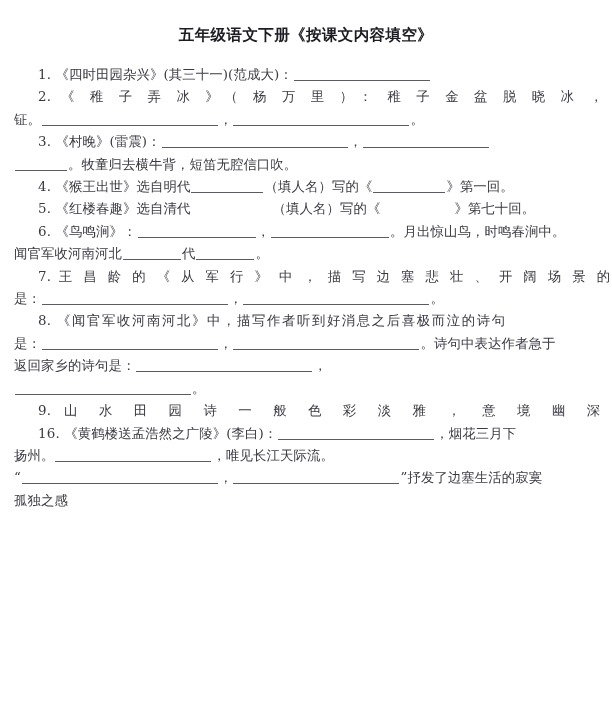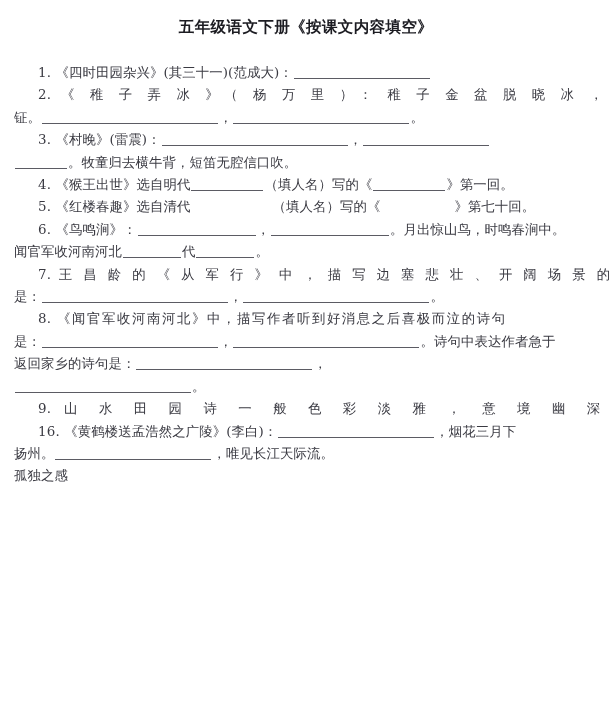--- a/index.html
+++ b/index.html
@@ -11,27 +11,27 @@
     overflow:hidden;
   }
   .page{position:relative;width:612px;height:711px;box-sizing:border-box;}
 
   .title{
     text-align:center;
     font-weight:bold;
     font-size:15.5px;
     letter-spacing:0.4px;
     color:#1c1c22;
-    margin:0;
+    margin:8px;
     padding-top:16px;
     line-height:22px;
   }
 
   .body{
-    margin-top:24px;
+    margin-top:18px;
     padding-left:14px;
     padding-right:34px;
   }
 
   .ln{
     font-size:13.4px;
     line-height:22.4px;
     color:#3a3a42;
     white-space:nowrap;
     letter-spacing:0.1px;
@@ -146,17 +146,20 @@
 
     <div class="ln indent">
       <span class="num">16.</span>
       <span>《黄鹤楼送孟浩然之广陵》(李白)：</span><span class="bl w156"></span><span>，烟花三月下</span>
     </div>
     <div class="ln">
       <span>扬州。</span><span class="bl w156"></span><span>，唯见长江天际流。</span>
     </div>
 
     <div class="ln">
+      <span class="q">“</span><span class="bl w196"></span><span>，</span><span class="bl w166"></span><span class="q">”</span><span>抒发了边塞生活的寂寞</span>
+    </div>
+    <div class="ln">
       <span>孤独之感</span>
     </div>
 
   </div>
 </div>
 
 </body></html>

